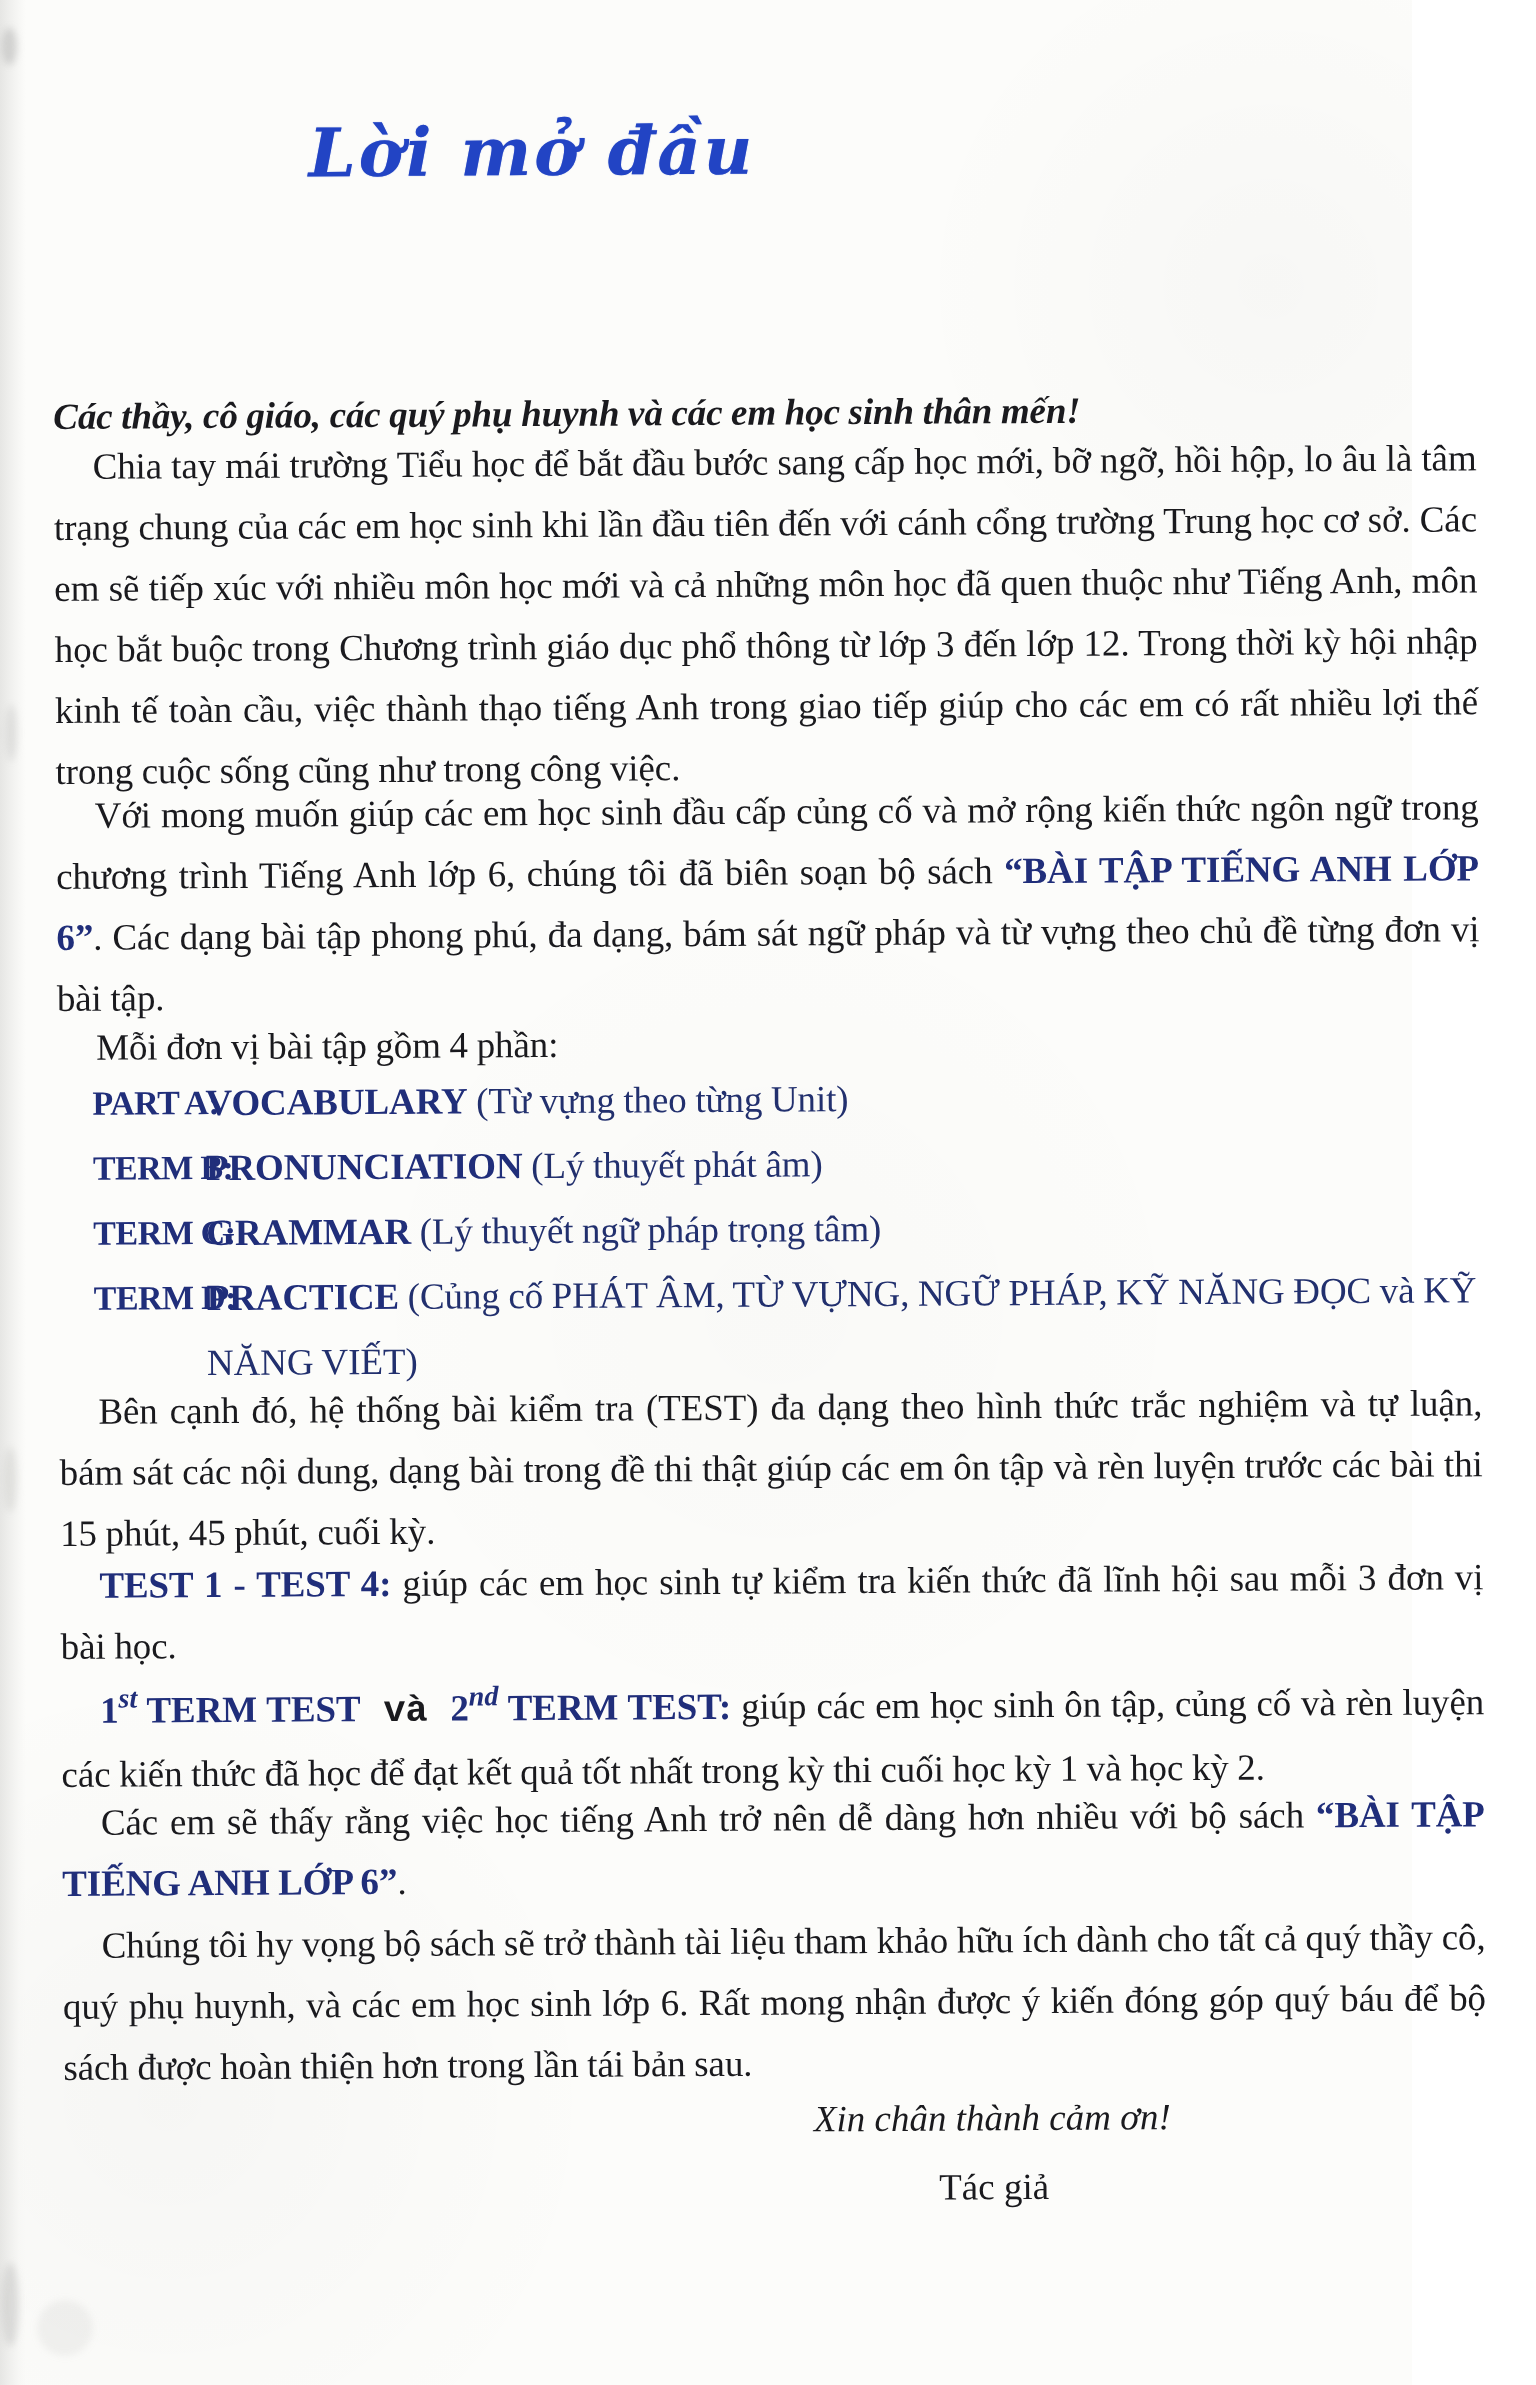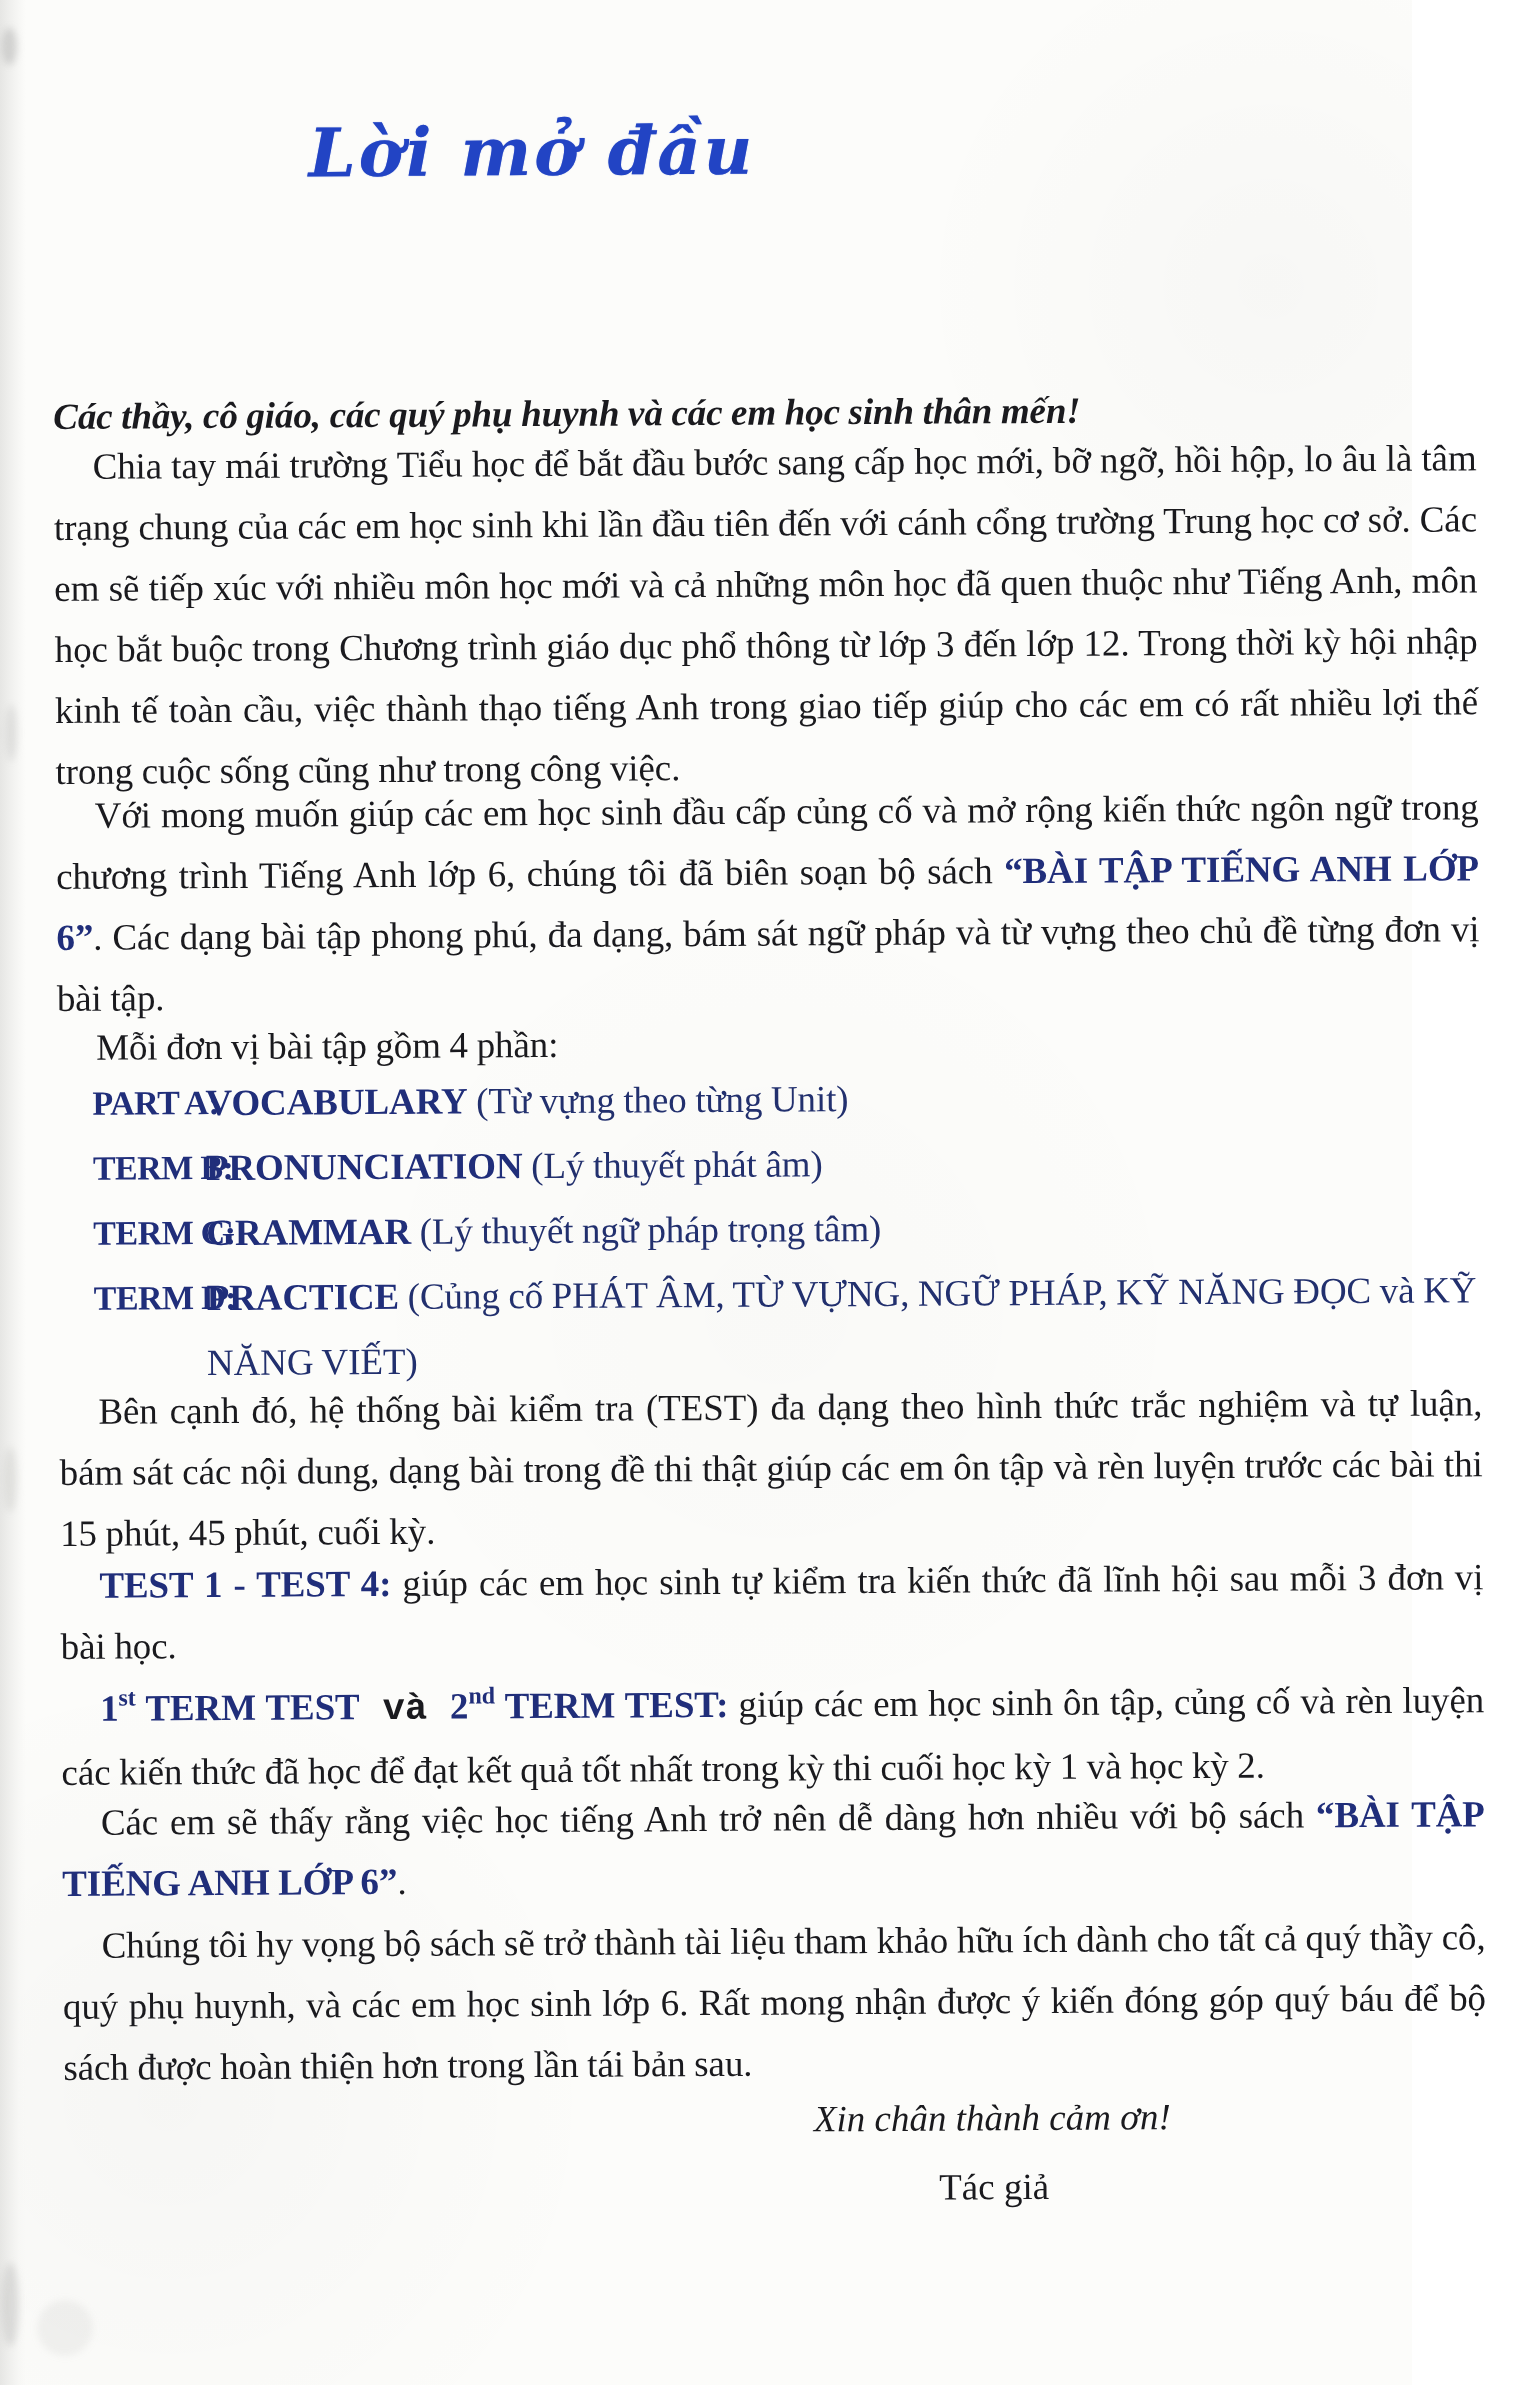--- a/index.html
+++ b/index.html
@@ -49,21 +49,21 @@
     font-family:"DejaVu Serif", serif;
     font-style:italic;font-weight:bold;
     font-size:67px;line-height:93px;
     color:var(--title-blue);
     letter-spacing:2.8px;
     text-shadow:0 0 0.9px rgba(34,68,196,0.6);
   }
   .salutation{font-weight:bold;font-style:italic;text-align:left;}
   .navy{color:var(--navy);font-weight:bold;}
   .bold{font-weight:bold;font-family:Liberation Mono, monospace;}
-  .sup{font-size:24px;vertical-align:15px;letter-spacing:0;}
+  .sup{font-size:28px;vertical-align:15px;letter-spacing:0;font-style:italic;}
 
   .part-list{text-align:left;}
   .part{position:relative;padding-left:148px;line-height:65px;}
   .part-label{
     position:absolute;left:35px;top:0;
     color:var(--navy);font-weight:bold;
     font-size:34px;letter-spacing:-0.5px;
   }
   .part-keyword{color:var(--navy);font-weight:bold;}
   .part-desc{color:#22306e;}

